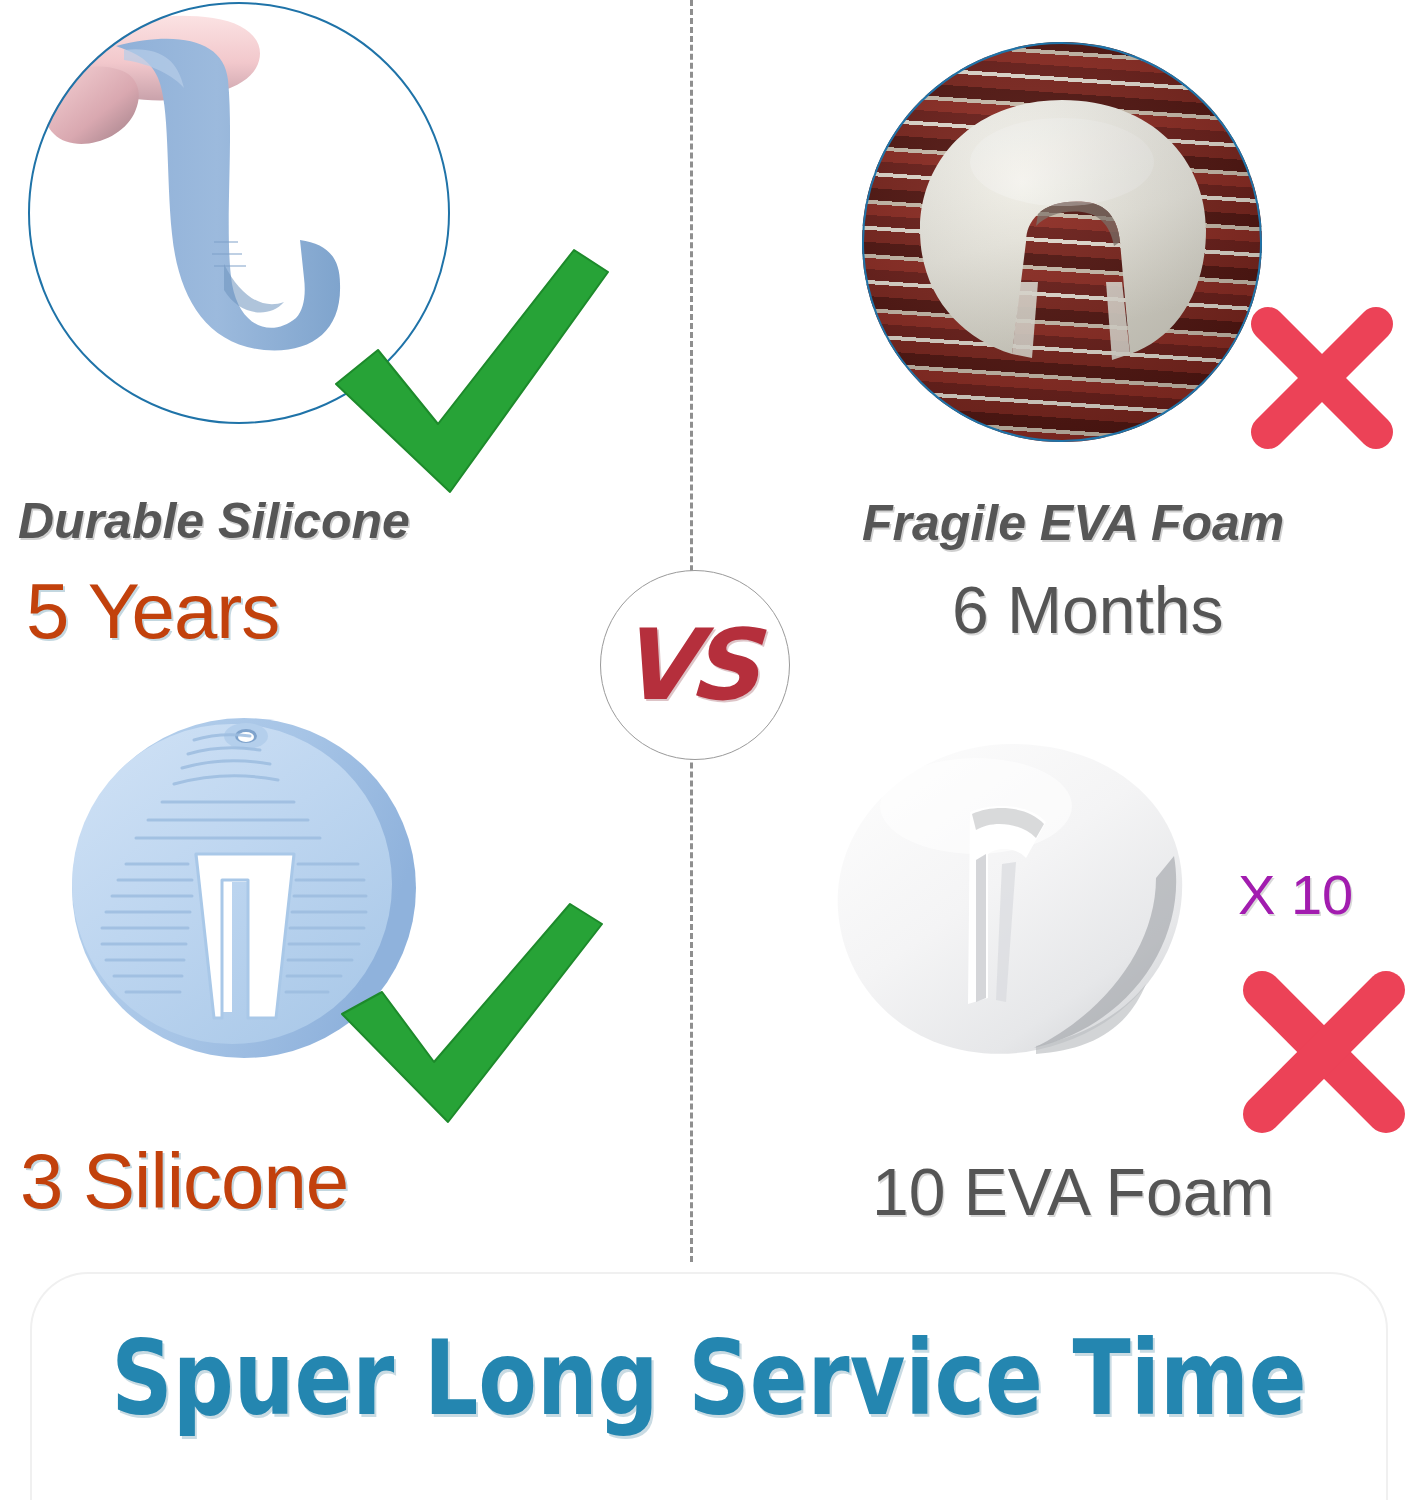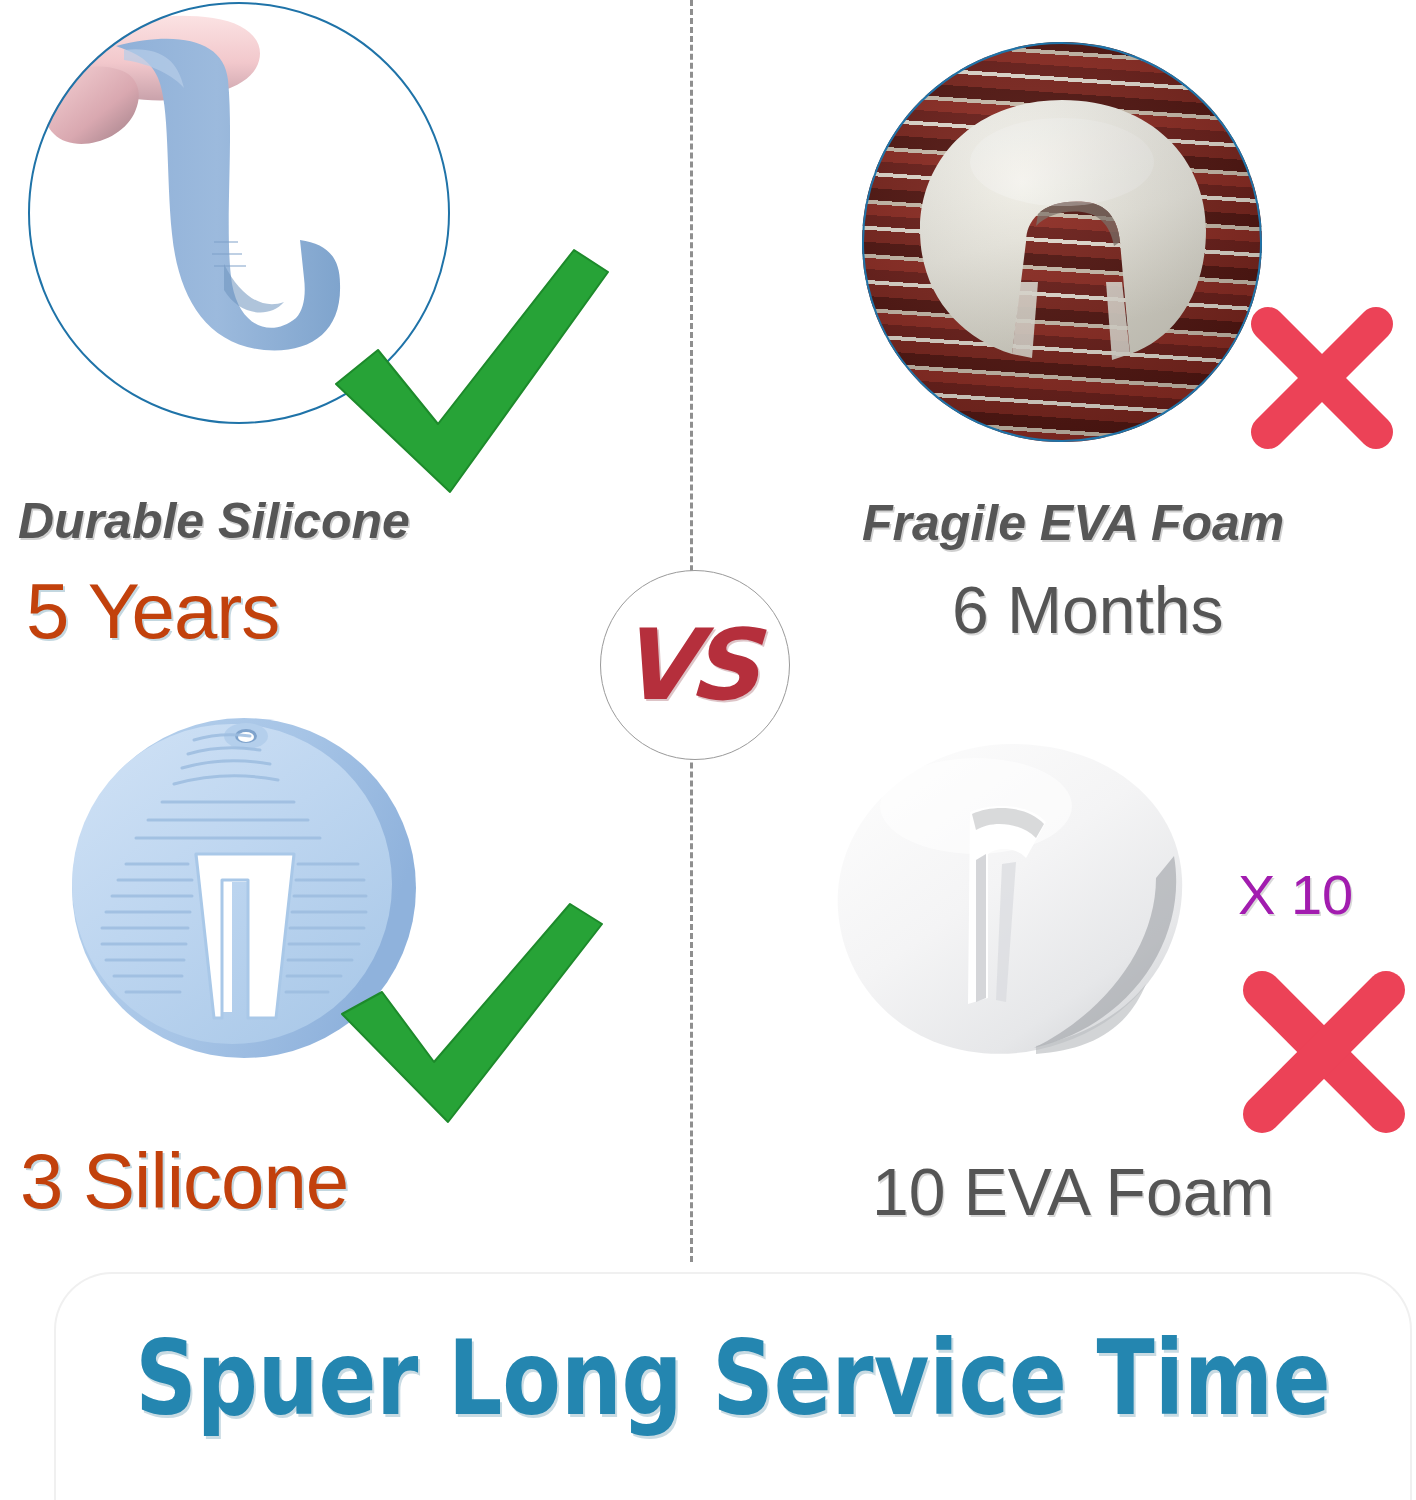--- a/index.html
+++ b/index.html
@@ -140,21 +140,20 @@
     left: 30px; top: 1272px;
     width: 1358px; height: 228px;
     background: #ffffff;
     border: 2px solid #f0f0f0;
     border-bottom: none;
     border-radius: 58px 58px 0 0;
     box-sizing: border-box;
     display: flex;
     align-items: center;
     justify-content: center;
-    margin-left: 24px;
   }
   #banner-text {
     font-family: "DejaVu Sans", sans-serif;
     font-weight: bold;
     font-size: 104px;
     color: #2486b0;
     white-space: nowrap;
     transform: scaleX(0.82);
     letter-spacing: 0px;
     text-shadow: 2.5px 2.5px 0 rgba(40,110,145,0.25);

